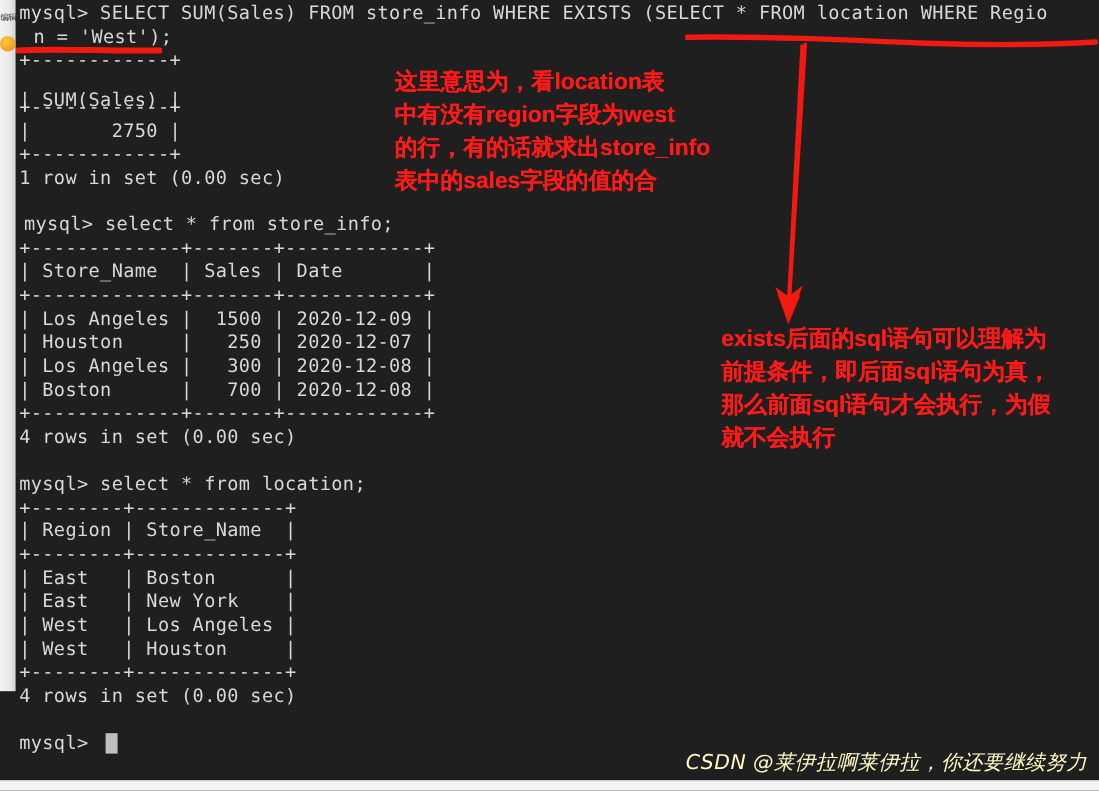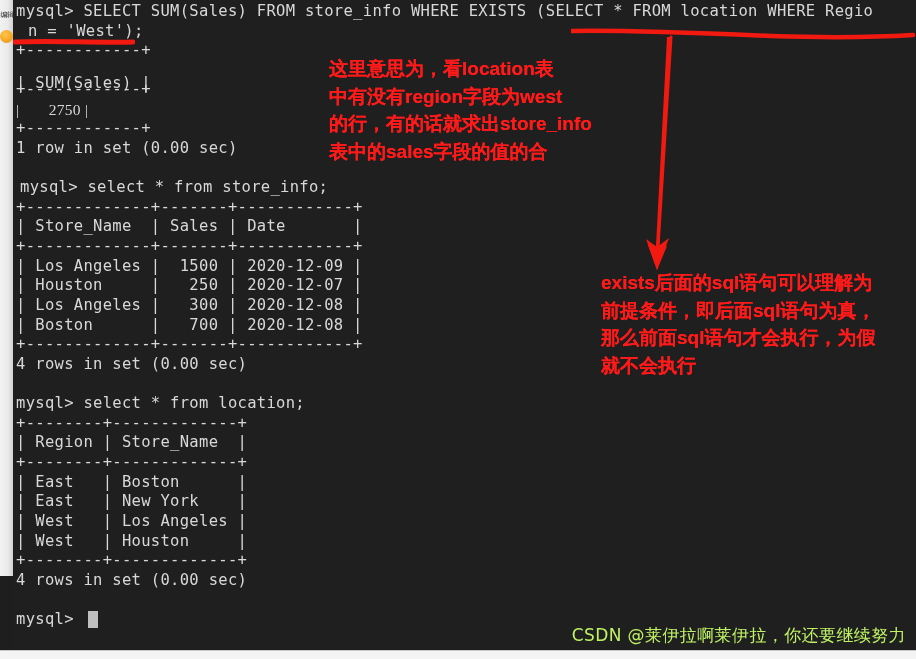--- a/index.html
+++ b/index.html
@@ -110,42 +110,43 @@
   }
   #arrow-down {
     left: 626px; top: 33px;
     width: 70px; height: 240px;
   }
   
   #watermark {
     position: absolute;
     right: 10px;
     top: 624px;
-    color: #bef264;
+    color: #fef9c3;
     font-family: "DejaVu Sans", "Liberation Sans", sans-serif;
     font-size: 17px;
     letter-spacing: 0.4px;
     white-space: pre;
     z-index: 4;
+    font-style: italic;
   }
 </style>
 </head>
 <body>
 
 <div id="screen">
 
   <div id="terminal"></div>
 
   <div id="term-lines">
       <div class="term-line" style="left: 16px; top: 1.5px;">mysql&gt; SELECT SUM(Sales) FROM store_info WHERE EXISTS (SELECT * FROM location WHERE Regio</div>
       <div class="term-line" style="left: 16px; top: 22px; margin-left: 12px;">n = 'West');</div>
       <div class="term-line" style="left: 16px; top: 40.76px;">+------------+</div>
       <div class="term-line" style="left: 16px; top: 74px;">| SUM(Sales) |</div>
       <div class="term-line" style="left: 16px; top: 80.02px;">+------------+</div>
-      <div class="term-line" style="left: 16px; top: 99.65px; font-family: Liberation Serif, serif;">|       2750 |</div>
+      <div class="term-line" style="left: 16px; top: 99.65px;">|       2750 |</div>
       <div class="term-line" style="left: 16px; top: 119.28px;">+------------+</div>
       <div class="term-line" style="left: 16px; top: 138.91px;">1 row in set (0.00 sec)</div>
       <div class="term-line" style="left: 20px; top: 178.17px; text-align: center;">mysql&gt; select * from store_info;</div>
       <div class="term-line" style="left: 16px; top: 197.8px;">+-------------+-------+------------+</div>
       <div class="term-line" style="left: 16px; top: 217.43px;">| Store_Name  | Sales | Date       |</div>
       <div class="term-line" style="left: 16px; top: 237.06px;">+-------------+-------+------------+</div>
       <div class="term-line" style="left: 16px; top: 256.69px;">| Los Angeles |  1500 | 2020-12-09 |</div>
       <div class="term-line" style="left: 16px; top: 276.32px;">| Houston     |   250 | 2020-12-07 |</div>
       <div class="term-line" style="left: 16px; top: 295.95px;">| Los Angeles |   300 | 2020-12-08 |</div>
       <div class="term-line" style="left: 16px; top: 315.58px;">| Boston      |   700 | 2020-12-08 |</div>

